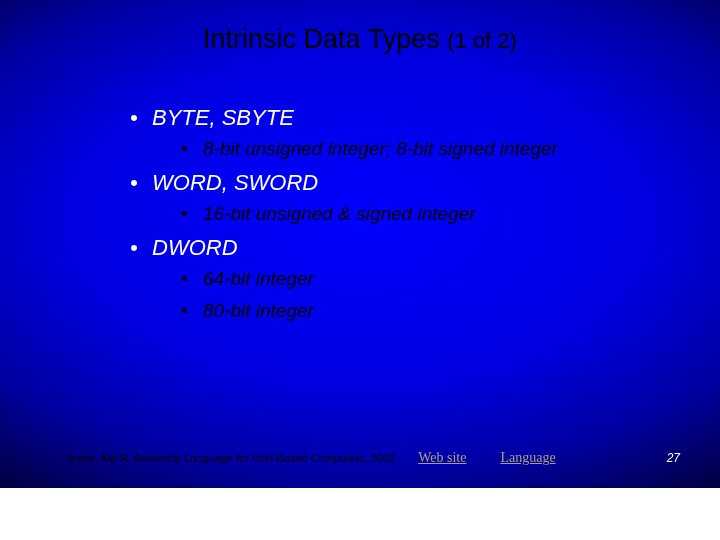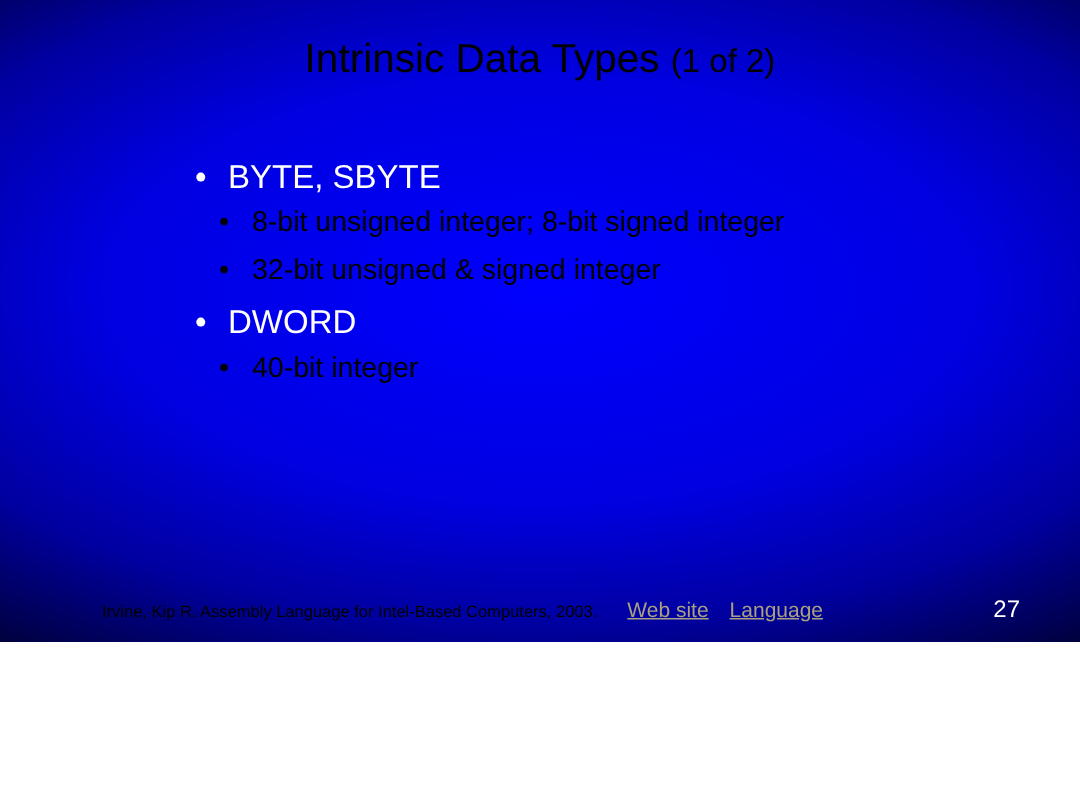--- a/index.html
+++ b/index.html
@@ -5,21 +5,21 @@
   html, body {
     margin: 0;
     padding: 0;
     width: 720px;
     height: 540px;
     overflow: hidden;
     font-family: Arial, Helvetica, sans-serif;
   }
   .slide {
     width: 720px;
-    height: 428px;
+    height: 488px;
     background: radial-gradient(ellipse 90% 75% at 50% 45%, #0000ff 0%, #0000e0 45%, #0000a0 70%, #000050 88%, #000018 100%);
     position: relative;
     box-sizing: border-box;
   }
   .title {
     position: absolute;
     top: 24px;
     left: 0;
     width: 100%;
     text-align: center;
@@ -28,73 +28,76 @@
     font-weight: normal;
   }
   .title .pager {
     font-size: 22px;
   }
   .content {
     position: absolute;
     top: 105px;
     left: 130px;
     right: 60px;
+    font-style: italic;
   }
   .item {
     margin-bottom: 6px;
   }
   .head-row {
     color: #fff;
     font-size: 22px;
     margin-bottom: 7px;
   }
   .sub-row {
     color: #000;
     font-size: 19px;
-    margin-left: 16px;
+    margin-left: 51px;
     margin-bottom: 10px;
   }
   .bullet {
     display: inline-block;
     width: 22px;
     color: inherit;
   }
   .head-row .bullet {
     color: #fff;
   }
   .sub-row .bullet {
     color: #000;
   }
   .footer {
     position: absolute;
-    bottom: 12px;
+    bottom: 22px;
     left: 68px;
     right: 40px;
     display: flex;
     align-items: baseline;
   }
   .footer-cite {
     color: #000;
     font-size: 11px;
   }
   .footer-links {
     margin-left: 20px;
     display: flex;
-    gap: 14px;
+    gap: 34px;
+    font-family: Liberation Serif, serif;
   }
   .footer-links span {
     color: #a8a080;
     font-size: 14px;
     text-decoration: underline;
     cursor: pointer;
   }
   .page-num {
     margin-left: auto;
     color: #fff;
-    font-size: 16px;
+    font-size: 12px;
+    font-style: italic;
   }
 </style>
 </head>
 <body>
 
 <div class="slide">
 
   <div class="title">
     <span>Intrinsic Data Types</span>
     <span class="pager">(1 of 2)</span>
@@ -104,36 +107,44 @@
 
     <div class="item">
       <div class="head-row">
         <span class="bullet">•</span><span>BYTE, SBYTE</span>
       </div>
       <div class="sub-row">
         <span class="bullet">•</span><span>8-bit unsigned integer; 8-bit signed integer</span>
       </div>
     </div>
 
+    <div class="item">
+      <div class="head-row">
+        <span class="bullet">•</span><span>WORD, SWORD</span>
+      </div>
+      <div class="sub-row">
+        <span class="bullet">•</span><span>16-bit unsigned &amp; signed integer</span>
+      </div>
+    </div>
 
     <div class="item">
-      <div class="sub-row">
-        <span class="bullet">•</span><span>32-bit unsigned &amp; signed integer</span>
-      </div>
     </div>
 
     <div class="item">
       <div class="head-row">
         <span class="bullet">•</span><span>DWORD</span>
       </div>
+      <div class="sub-row">
+        <span class="bullet">•</span><span>64-bit integer</span>
+      </div>
     </div>
 
     <div class="item">
       <div class="sub-row">
-        <span class="bullet">•</span><span>40-bit integer</span>
+        <span class="bullet">•</span><span>80-bit integer</span>
       </div>
     </div>
 
   </div>
 
   <div class="footer">
     <span class="footer-cite">Irvine, Kip R. Assembly Language for Intel-Based Computers, 2003.</span>
     <span class="footer-links">
       <span>Web site</span>
       <span>Language</span>

